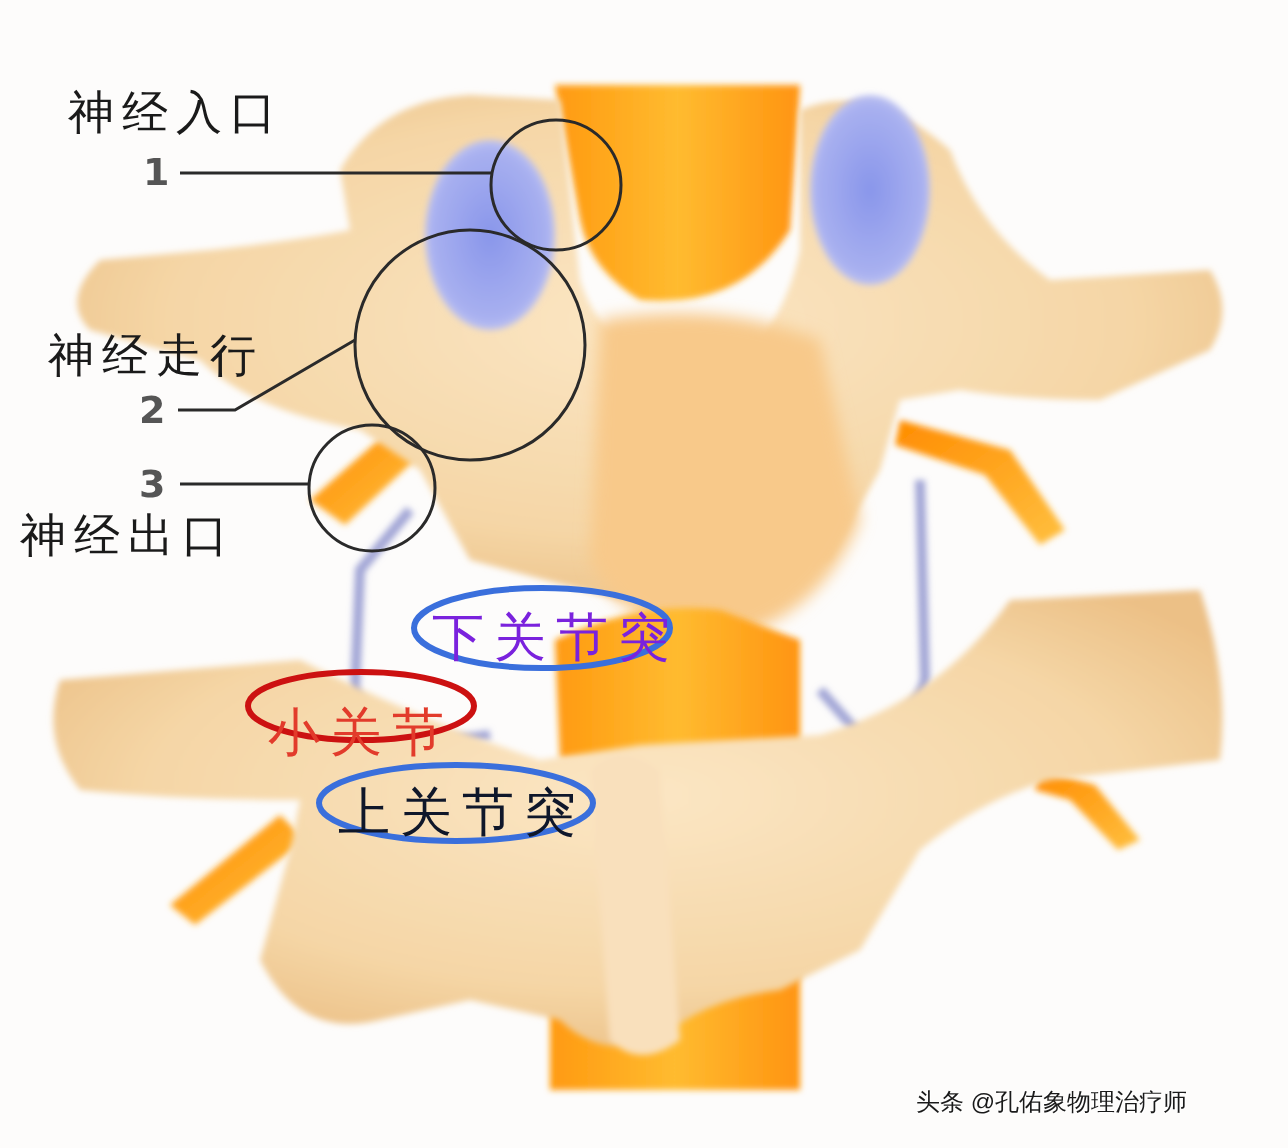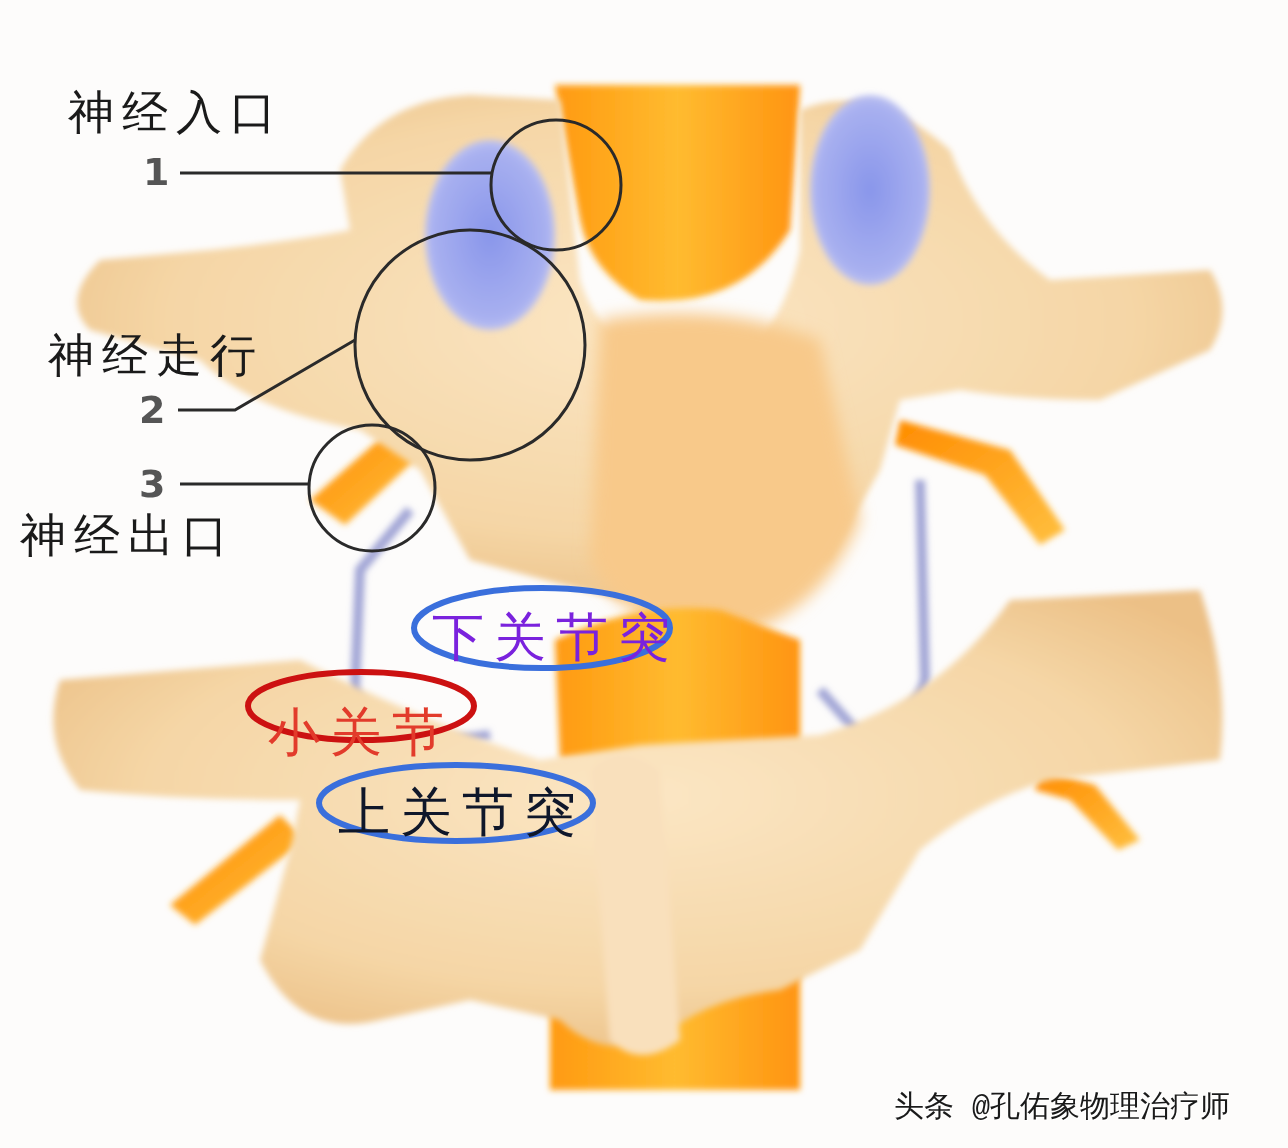--- a/index.html
+++ b/index.html
@@ -6,23 +6,23 @@
     body { width: 1288px; height: 1148px; position: relative; overflow: hidden;
            font-family: "DejaVu Serif", "Liberation Serif", serif; }
     #canvas { position: absolute; left: 0; top: 0; width: 1288px; height: 1148px; }
     .label { position: absolute; white-space: nowrap; }
     .nerve-label { font-size: 46px; color: #1a1a1a; letter-spacing: 8px;
                    font-family: Liberation Sans, sans-serif; }
     .num-label { font-size: 38px; font-weight: bold; color: #555555;
                  font-family: "DejaVu Sans", "Liberation Sans", sans-serif; }
     .ellipse-label { font-size: 52px; letter-spacing: 10px;
                      font-family: Liberation Mono, monospace; }
-    .watermark { font-size: 30px; color: #1a1a1a;
-                 font-family: Liberation Mono, monospace;
-                 text-shadow: 1px 1px 0 #fff, -1px -1px 0 #fff; }
+    .watermark { font-size: 24px; color: #1a1a1a;
+                 font-family: Liberation Sans, sans-serif;
+                 text-shadow: 1px 1px 0 #fff, -1px -1px 0 #fff; margin-left: 22px; }
   </style>
 </head>
 <body>
 
 <svg id="canvas" viewBox="0 0 1288 1148" xmlns="http://www.w3.org/2000/svg">
   <defs>
     <radialGradient id="boneGrad" cx="50%" cy="45%" r="60%">
       <stop offset="0%" stop-color="#fbe6c4"></stop>
       <stop offset="70%" stop-color="#f5d6a6"></stop>
       <stop offset="100%" stop-color="#ecc086"></stop>

